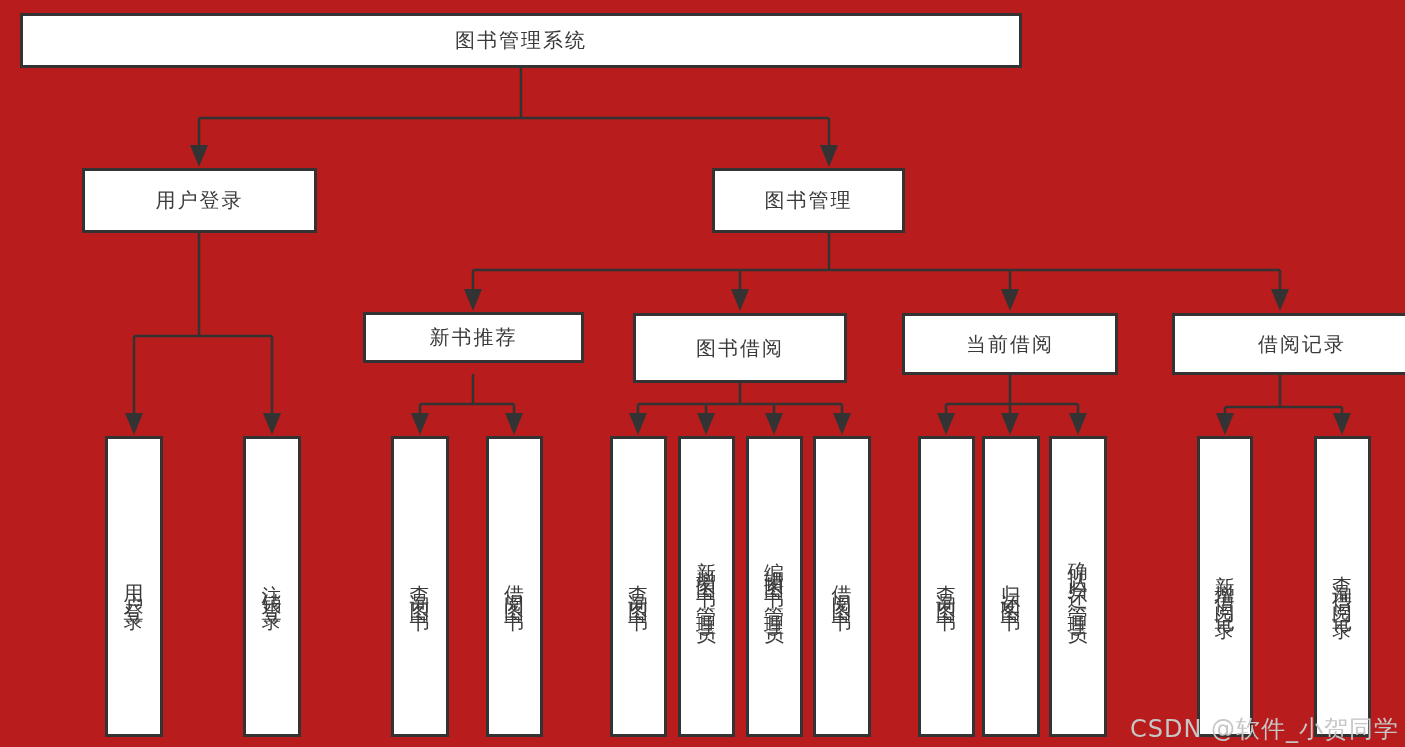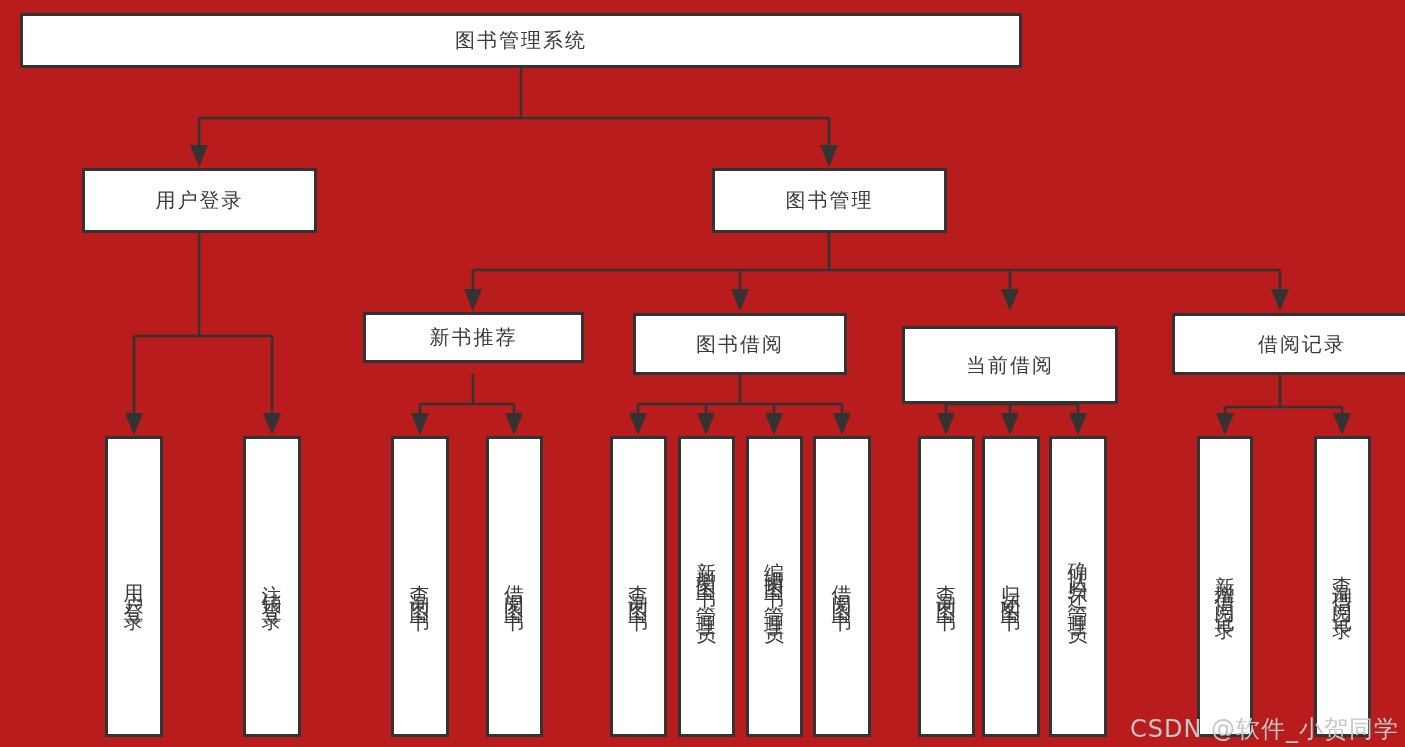--- a/index.html
+++ b/index.html
@@ -143,31 +143,31 @@
     </g>
   </svg>
 
   <div class="node" style="left:20px; top:13px; width:1002px; height:55px;">
     <span class="lbl">图书管理系统</span>
   </div>
 
   <div class="node" style="left:82px; top:168px; width:235px; height:65px;">
     <span class="lbl">用户登录</span>
   </div>
-  <div class="node" style="left:712px; top:168px; width:235px; height:65px;">
+  <div class="node" style="left:712px; top:168px; width:193px; height:65px;">
     <span class="lbl">图书管理</span>
   </div>
 
   <div class="node" style="left:363px; top:312px; width:221px; height:51px;">
     <span class="lbl">新书推荐</span>
   </div>
-  <div class="node" style="left:633px; top:313px; width:214px; height:62px;">
+  <div class="node" style="left:633px; top:313px; width:214px; height:70px;">
     <span class="lbl">图书借阅</span>
   </div>
-  <div class="node" style="left:902px; top:326px; width:216px; height:78px;font-family:Liberation Mono, monospace;">
+  <div class="node" style="left:902px; top:313px; width:216px; height:62px;font-family:Liberation Mono, monospace;">
     <span class="lbl">当前借阅</span>
   </div>
   <div class="node" style="left:1172px; top:313px; width:260px; height:62px;">
     <span class="lbl">借阅记录</span>
   </div>
 
   <div class="node v" style="left:105px; top:436px; width:58px; height:301px;">
     <span class="lbl">用户登录</span>
   </div>
   <div class="node v" style="left:243px; top:436px; width:58px; height:301px;">

